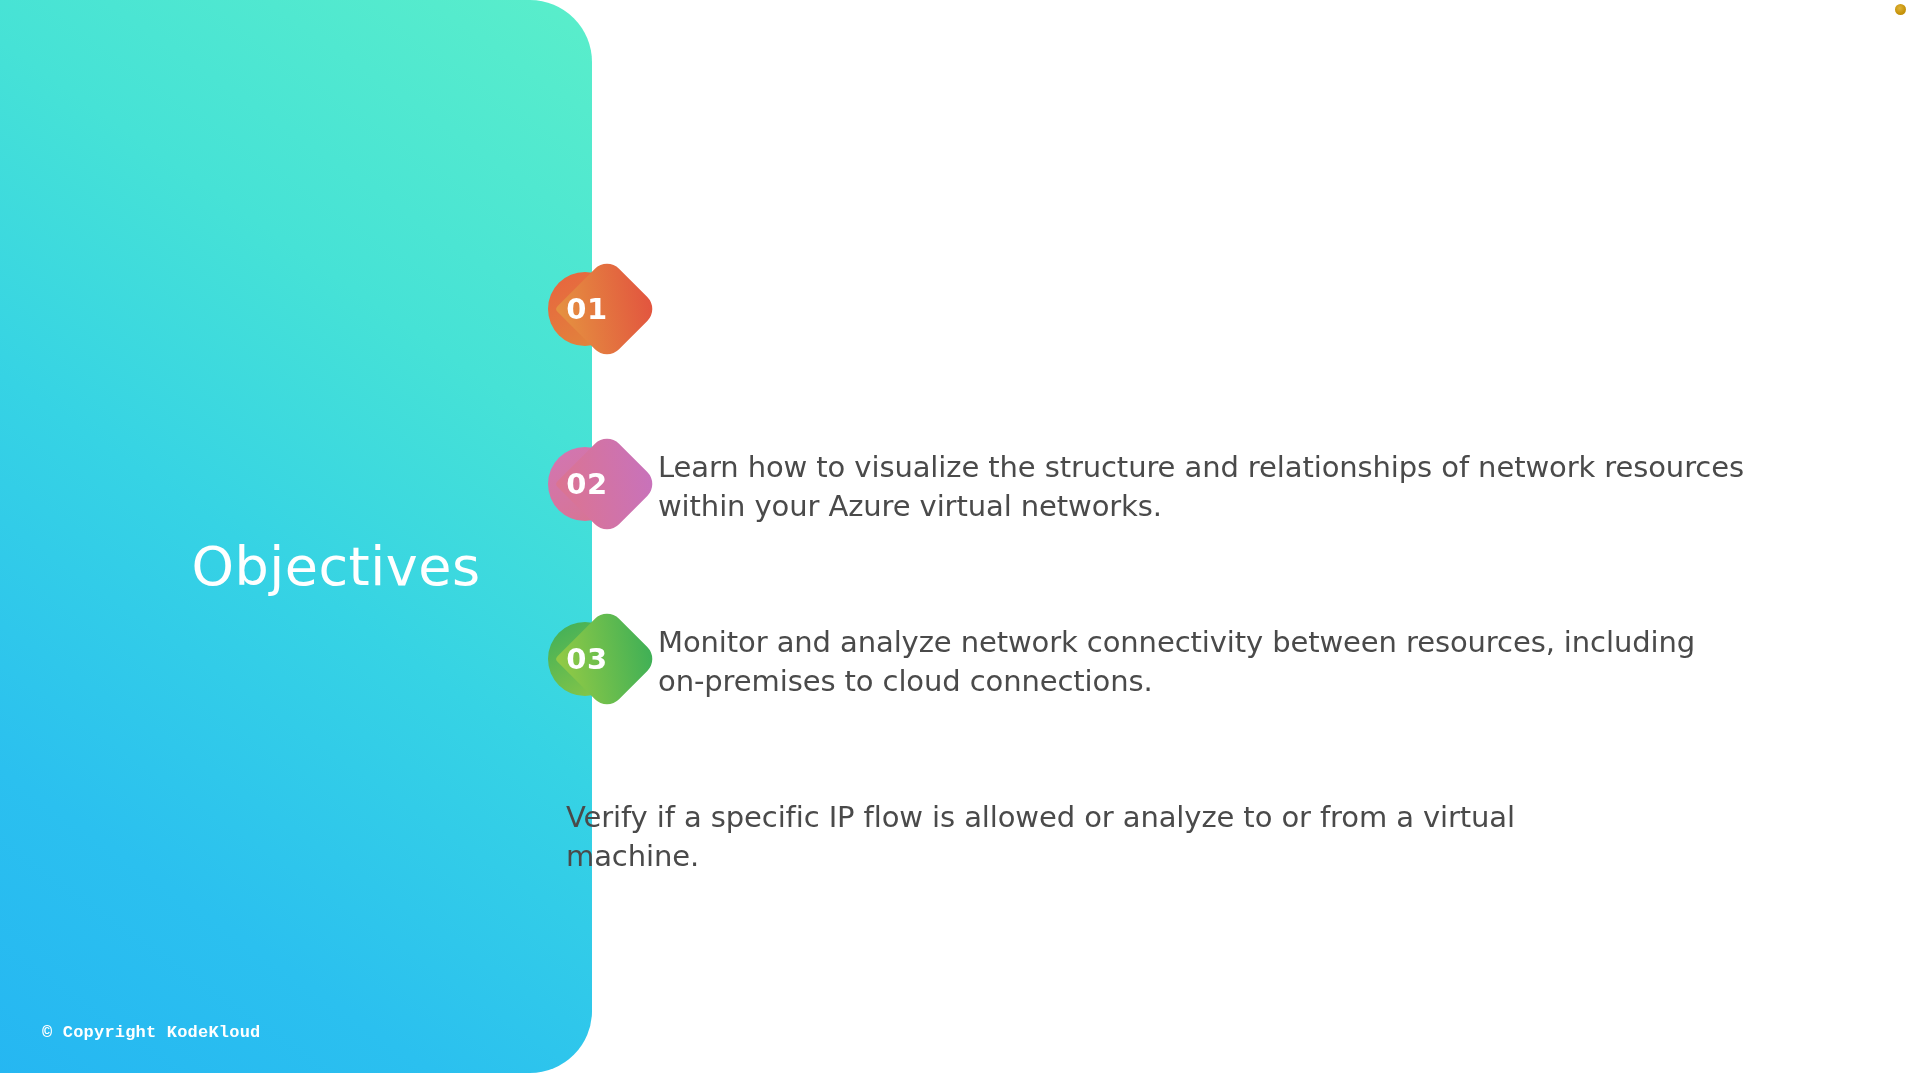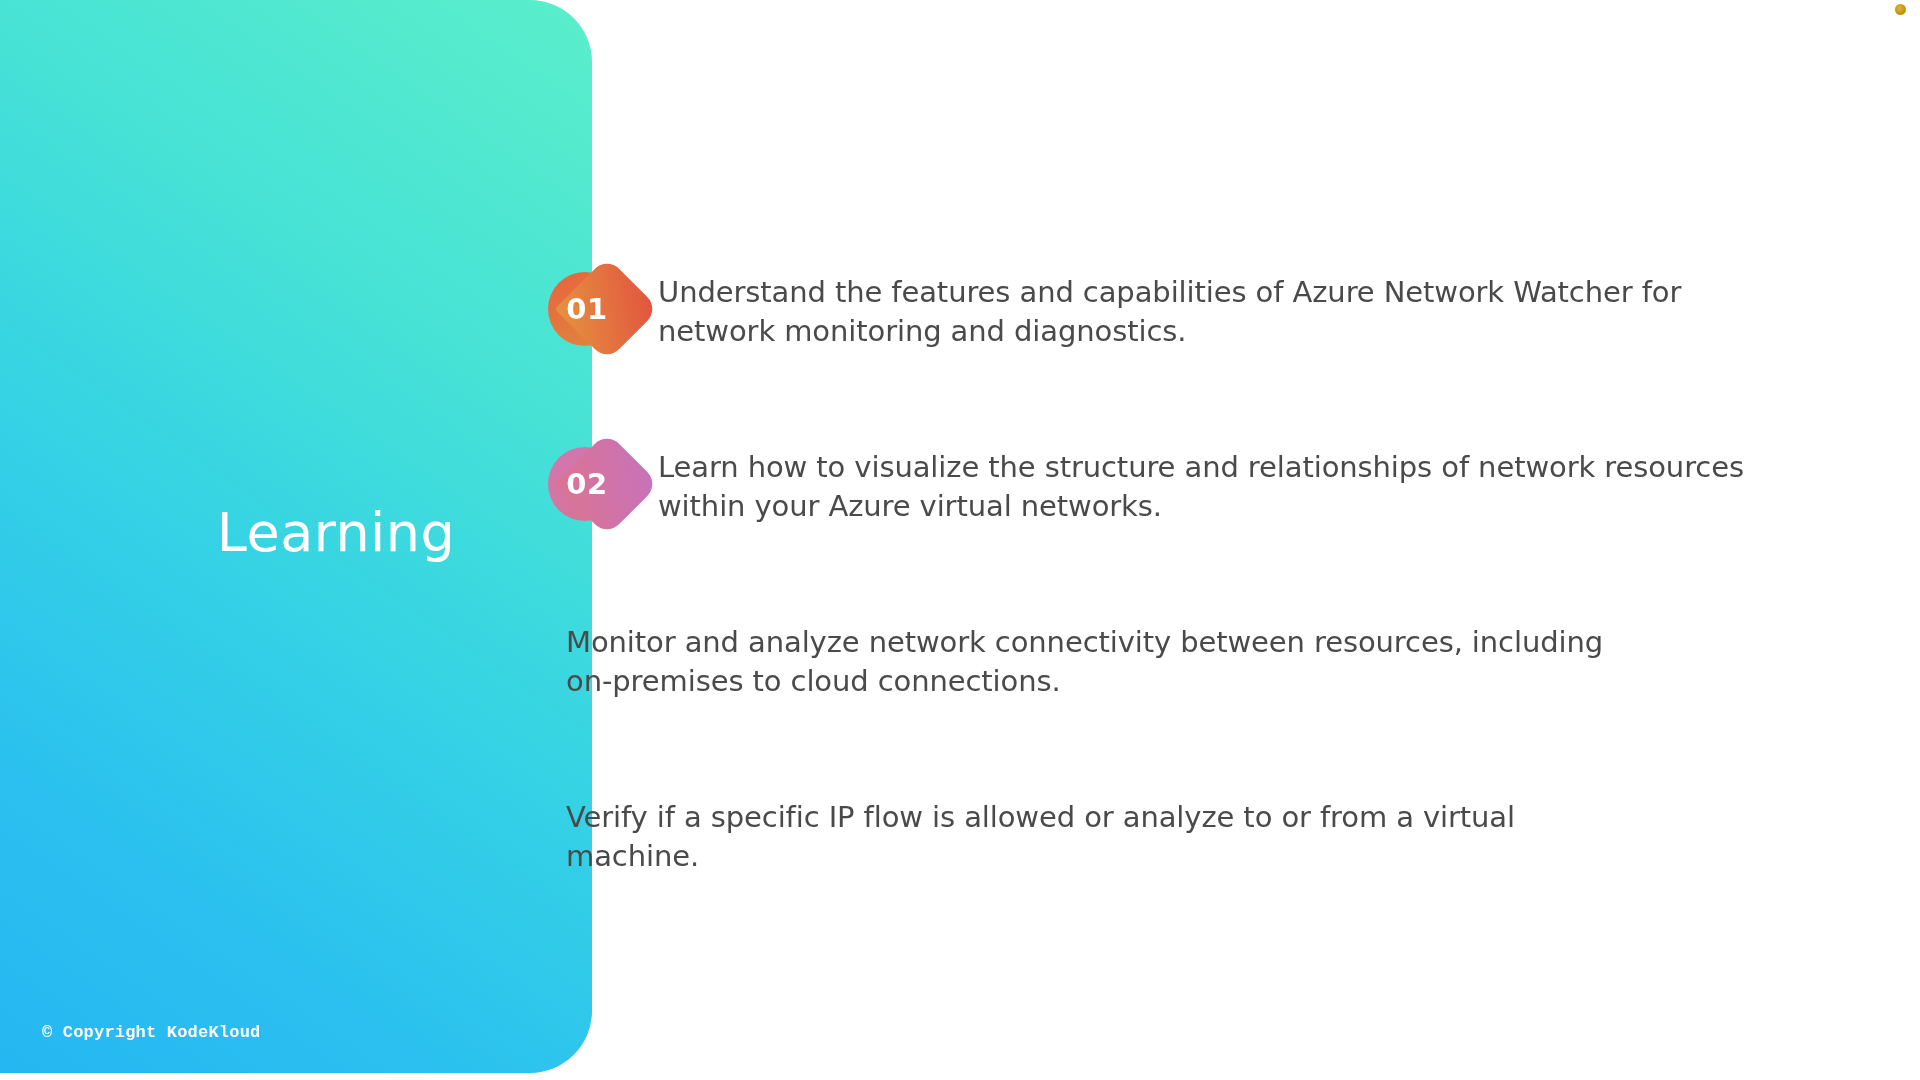--- a/index.html
+++ b/index.html
@@ -173,49 +173,54 @@
 </style>
 </head>
 <body>
 
 <div class="slide">
 
   <div class="left-panel"></div>
 
   <div class="panel-title">
     <div class="panel-title-text">
-      <span>Learning</span><br>
+      <br>
+      <span>Objectives</span>
     </div>
   </div>
 
   <div class="copyright">© Copyright KodeKloud</div>
 
   <div class="corner-dot"></div>
 
   <div class="objectives">
 
     <div class="objective-row">
       <div class="badge badge-1">
         <div class="badge-blob"></div>
         <div class="badge-point"></div>
         <div class="badge-num">01</div>
       </div>
-      <div class="objective-text">Understand the features and capabilities of Azure Network Watcher for network monitoring and diagnostics.</div>
     </div>
 
     <div class="objective-row">
       <div class="badge badge-2">
         <div class="badge-blob"></div>
         <div class="badge-point"></div>
         <div class="badge-num">02</div>
       </div>
       <div class="objective-text">Learn how to visualize the structure and relationships of network resources within your Azure virtual networks.</div>
     </div>
 
     <div class="objective-row">
+      <div class="badge badge-3">
+        <div class="badge-blob"></div>
+        <div class="badge-point"></div>
+        <div class="badge-num">03</div>
+      </div>
       <div class="objective-text">Monitor and analyze network connectivity between resources, including on-premises to cloud connections.</div>
     </div>
 
     <div class="objective-row">
       <div class="objective-text">Verify if a specific IP flow is allowed or analyze to or from a virtual machine.</div>
     </div>
 
   </div>
 </div>
 

